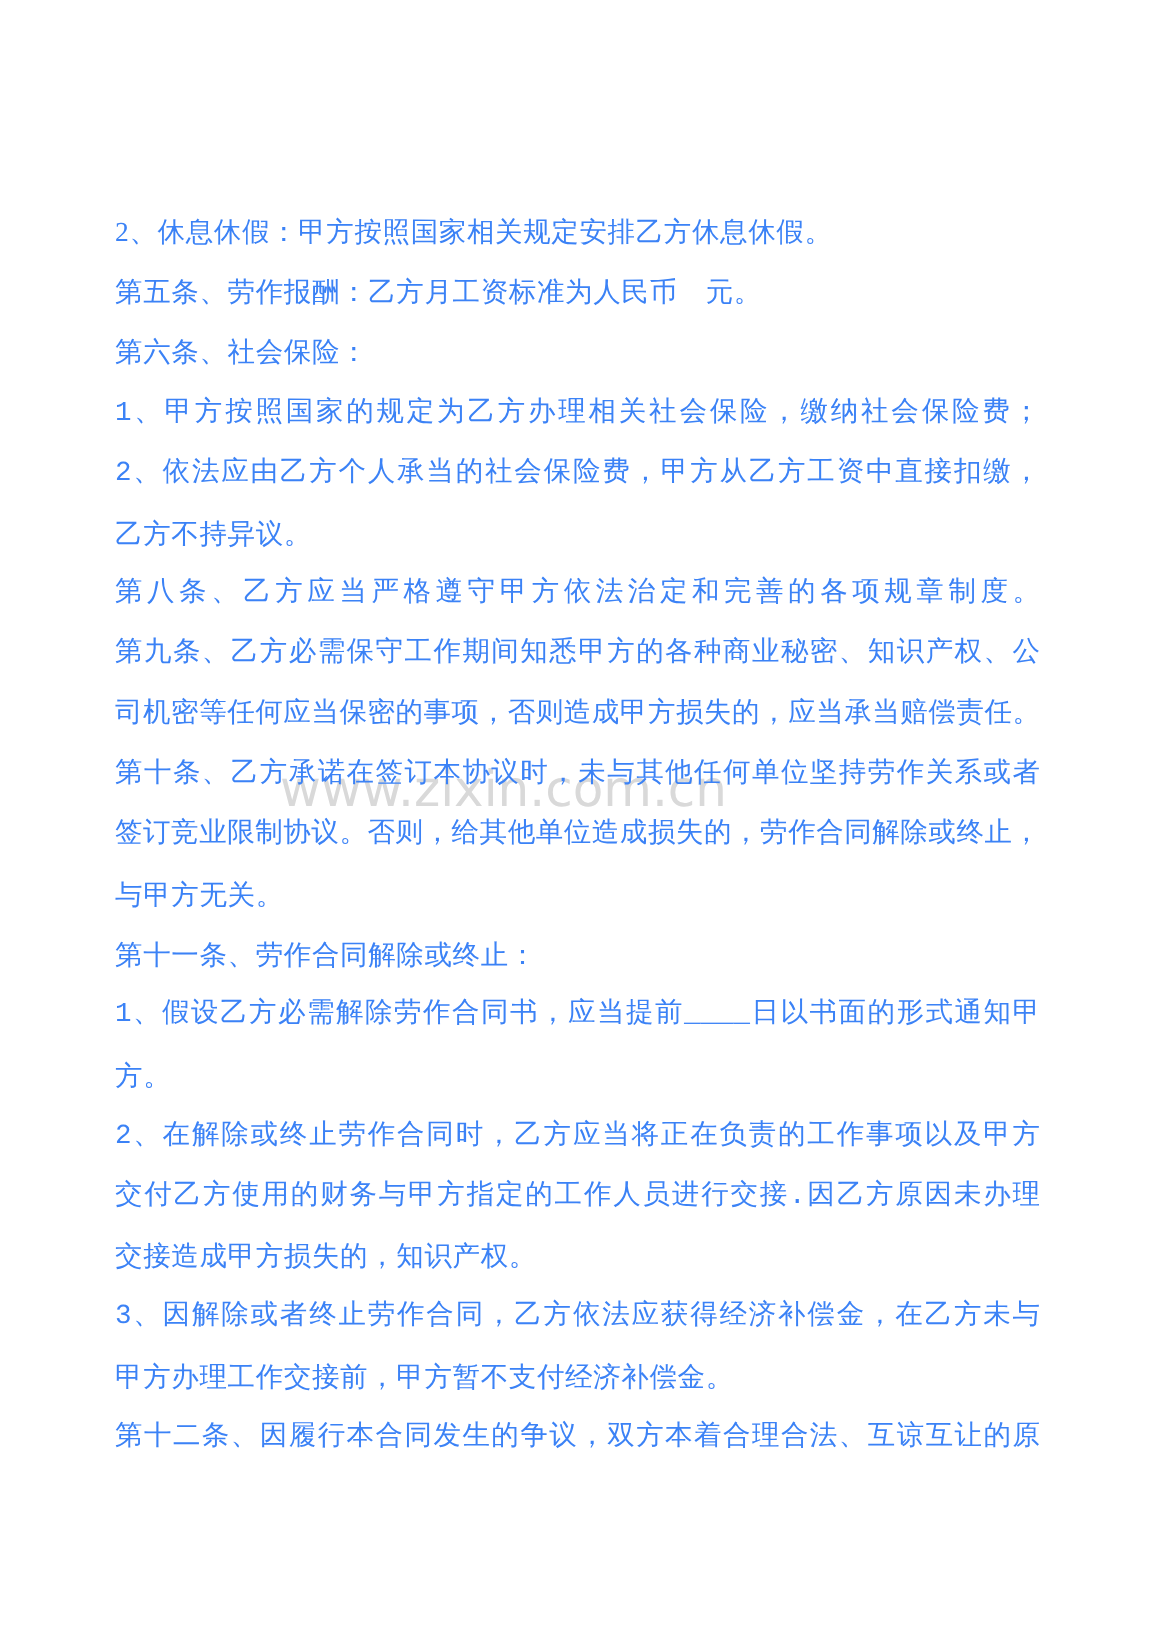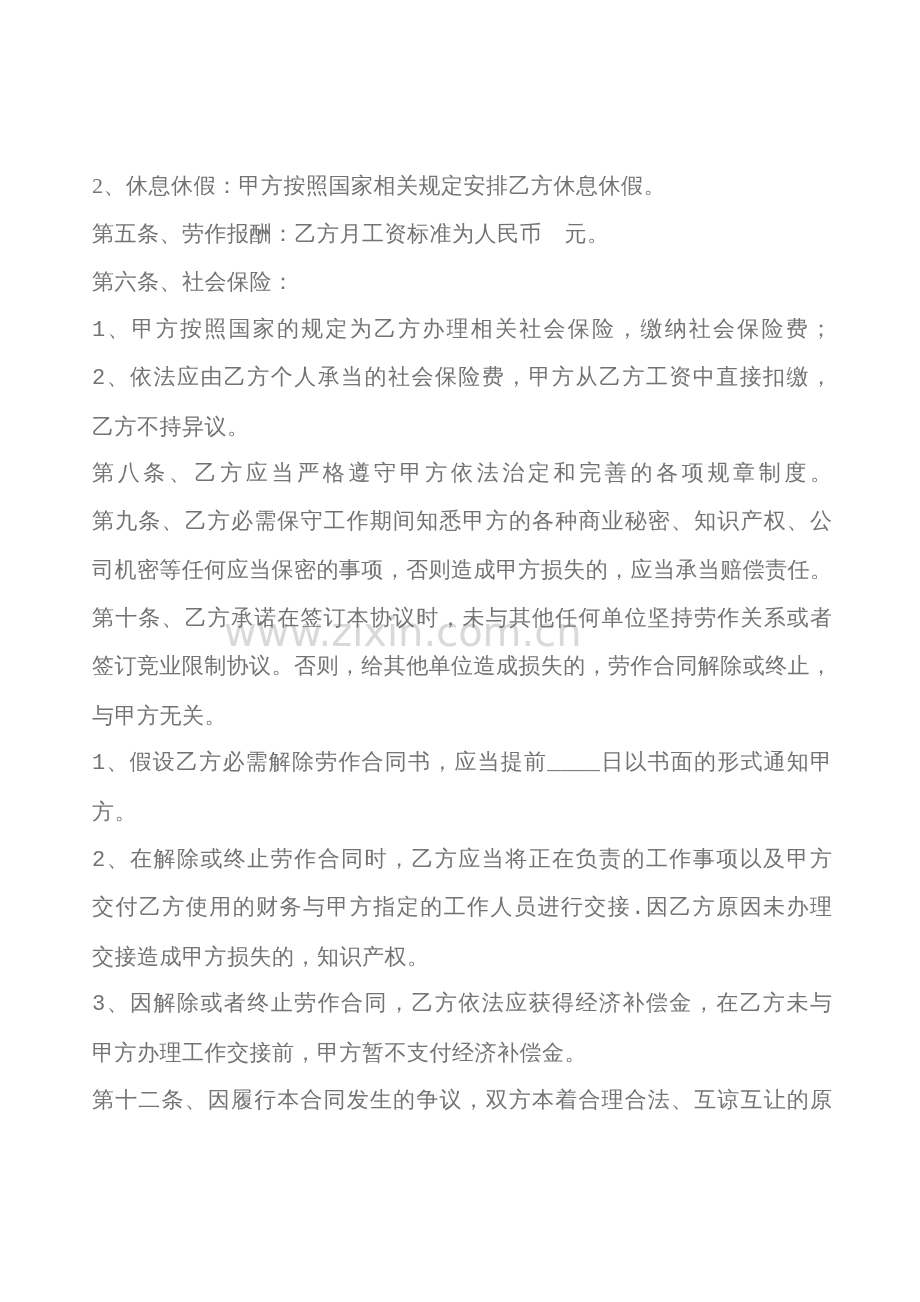--- a/index.html
+++ b/index.html
@@ -50,33 +50,34 @@
     text-align-last: justify;
     letter-spacing: 0px;
     font-family: Liberation Mono, monospace;
   }
 </style>
 </head>
 <body>
 
 <main id="page" style="background: rgb(255, 255, 255);">
   <div id="watermark" style="color: rgb(217, 217, 217);">www.zixin.com.cn</div>
-  <div id="text-block" style="color: #737373;">
+  <div id="text-block" style="color: #3b82f6;">
       <div class="line">2、休息休假：甲方按照国家相关规定安排乙方休息休假。</div>
       <div class="line">第五条、劳作报酬：乙方月工资标准为人民币　元。</div>
       <div class="line">第六条、社会保险：</div>
       <div class="line just">1、甲方按照国家的规定为乙方办理相关社会保险，缴纳社会保险费；</div>
       <div class="line just">2、依法应由乙方个人承当的社会保险费，甲方从乙方工资中直接扣缴，</div>
       <div class="line">乙方不持异议。</div>
       <div class="line just">第八条、乙方应当严格遵守甲方依法治定和完善的各项规章制度。</div>
       <div class="line just">第九条、乙方必需保守工作期间知悉甲方的各种商业秘密、知识产权、公</div>
       <div class="line just">司机密等任何应当保密的事项，否则造成甲方损失的，应当承当赔偿责任。</div>
       <div class="line just">第十条、乙方承诺在签订本协议时，未与其他任何单位坚持劳作关系或者</div>
       <div class="line just">签订竞业限制协议。否则，给其他单位造成损失的，劳作合同解除或终止，</div>
       <div class="line">与甲方无关。</div>
+      <div class="line">第十一条、劳作合同解除或终止：</div>
       <div class="line just">1、假设乙方必需解除劳作合同书，应当提前____日以书面的形式通知甲</div>
       <div class="line">方。</div>
       <div class="line just">2、在解除或终止劳作合同时，乙方应当将正在负责的工作事项以及甲方</div>
       <div class="line just">交付乙方使用的财务与甲方指定的工作人员进行交接.因乙方原因未办理</div>
       <div class="line">交接造成甲方损失的，知识产权。</div>
       <div class="line just">3、因解除或者终止劳作合同，乙方依法应获得经济补偿金，在乙方未与</div>
       <div class="line">甲方办理工作交接前，甲方暂不支付经济补偿金。</div>
       <div class="line just">第十二条、因履行本合同发生的争议，双方本着合理合法、互谅互让的原</div>
     </div>
 </main>

